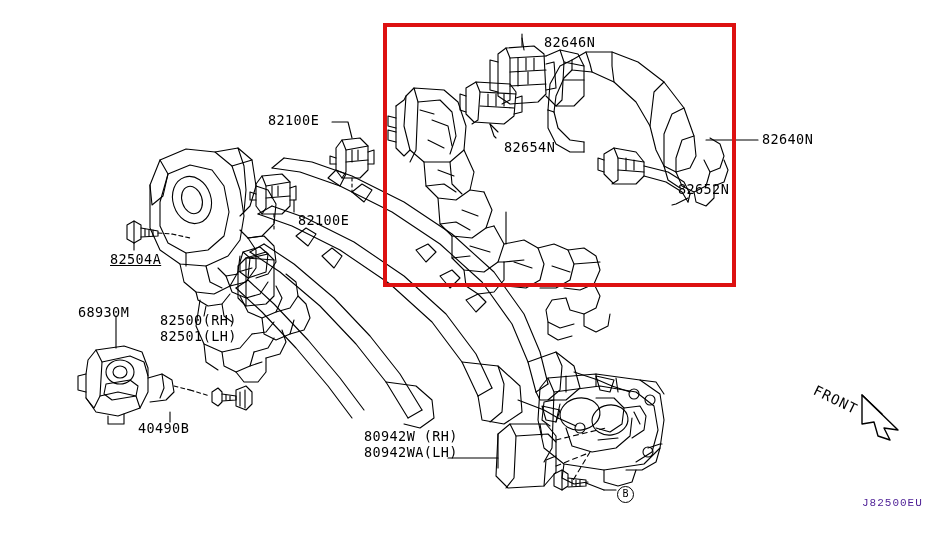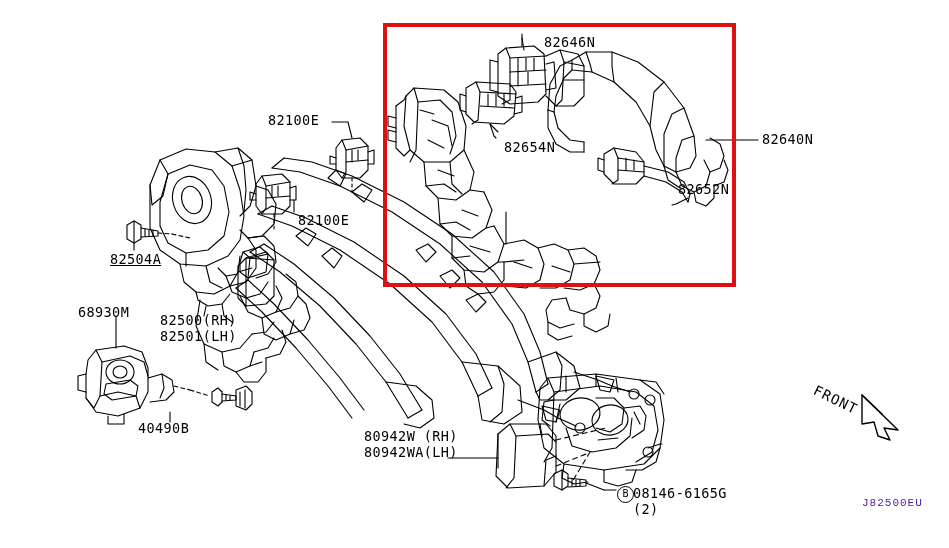--- a/index.html
+++ b/index.html
@@ -430,21 +430,20 @@
 
   <div class="lbl two-line" style="left:160px; top:313px;"><span>82500(RH)</span><br><span>82501(LH)</span></div>
 
   <div class="lbl" style="left:78px; top:305px;">68930M</div>
 
   <div class="lbl" style="left:138px; top:421px;">40490B</div>
 
   <div class="lbl two-line" style="left:364px; top:429px;"><span>80942W (RH)</span><br><span>80942WA(LH)</span></div>
 
 
-  <div class="lbl two-line" style="left:633px; top:486px;"><span>08146-6165G</span><br><span>(2)</span></div>
 
   <div style="position:absolute; left:617px; top:486px; width:15px; height:15px;
               border:1.2px solid #000; border-radius:50%; font-size:10px;
               font-family:'DejaVu Sans Mono', monospace; text-align:center;
               line-height:14px; color:#000;">B</div>
 
   <div class="front-text" style="left:818px; top:382px;">FRONT</div>
 
   <div class="diagram-id" style="left:862px; top:497px;">J82500EU</div>
 

